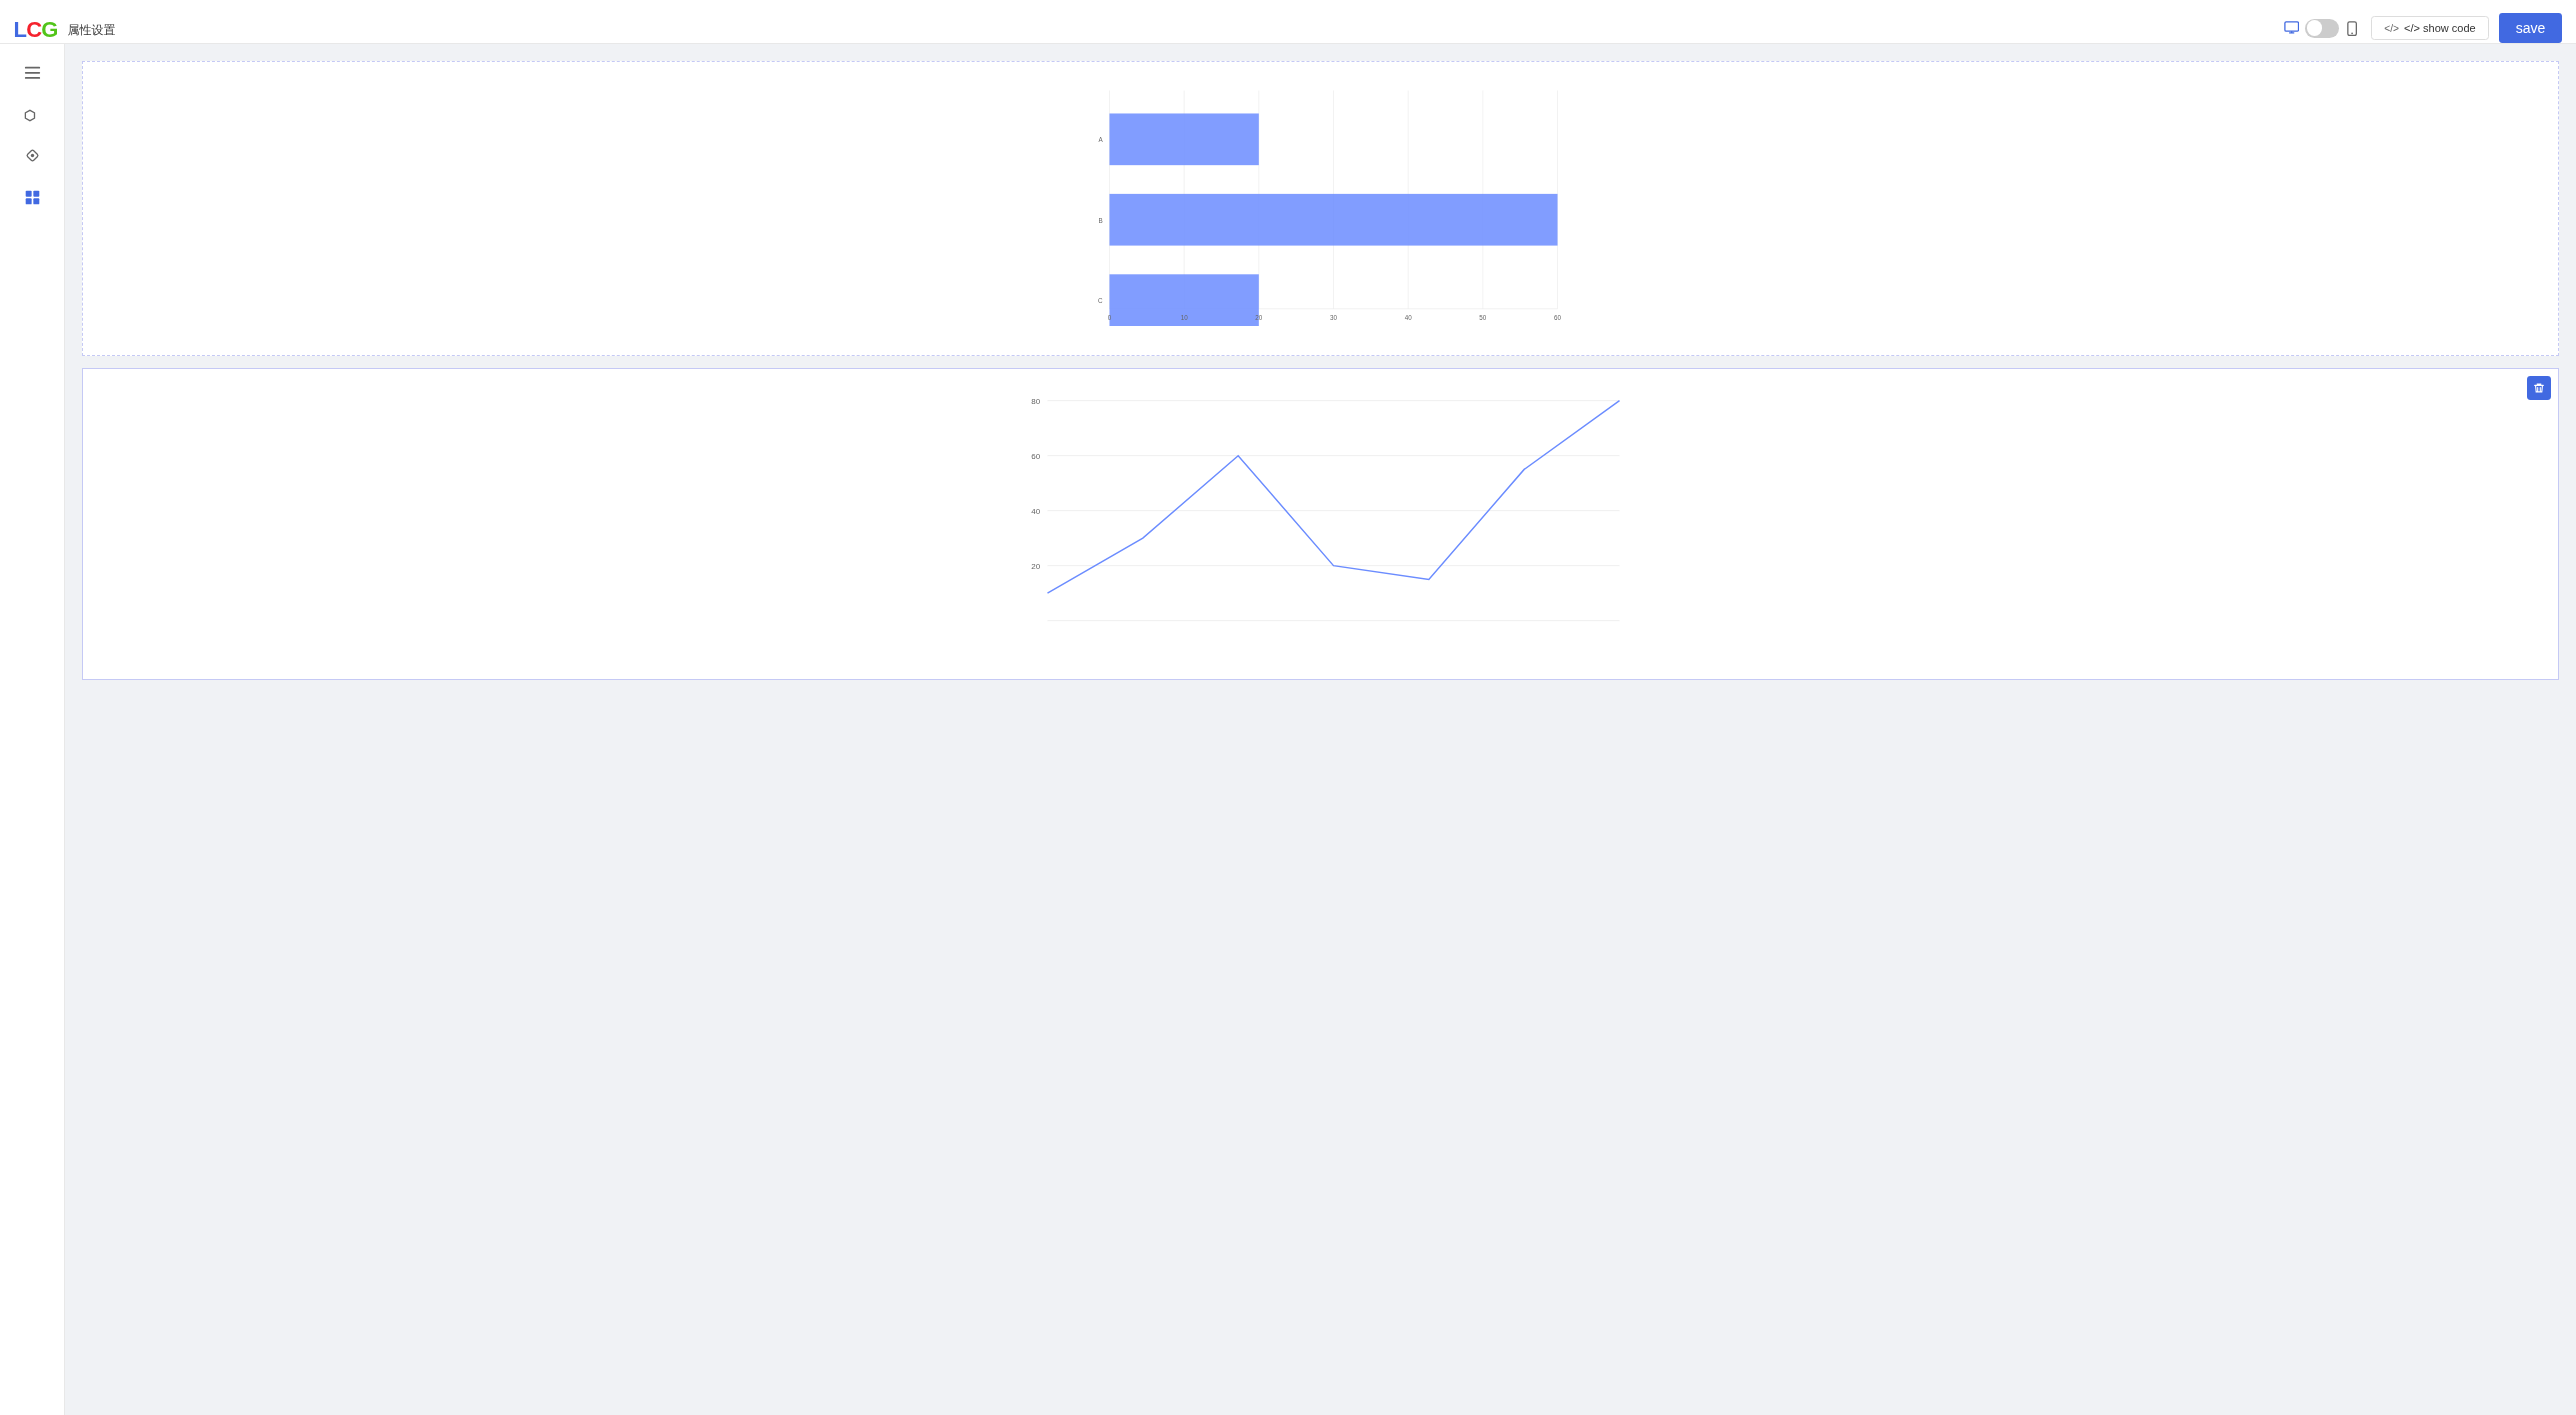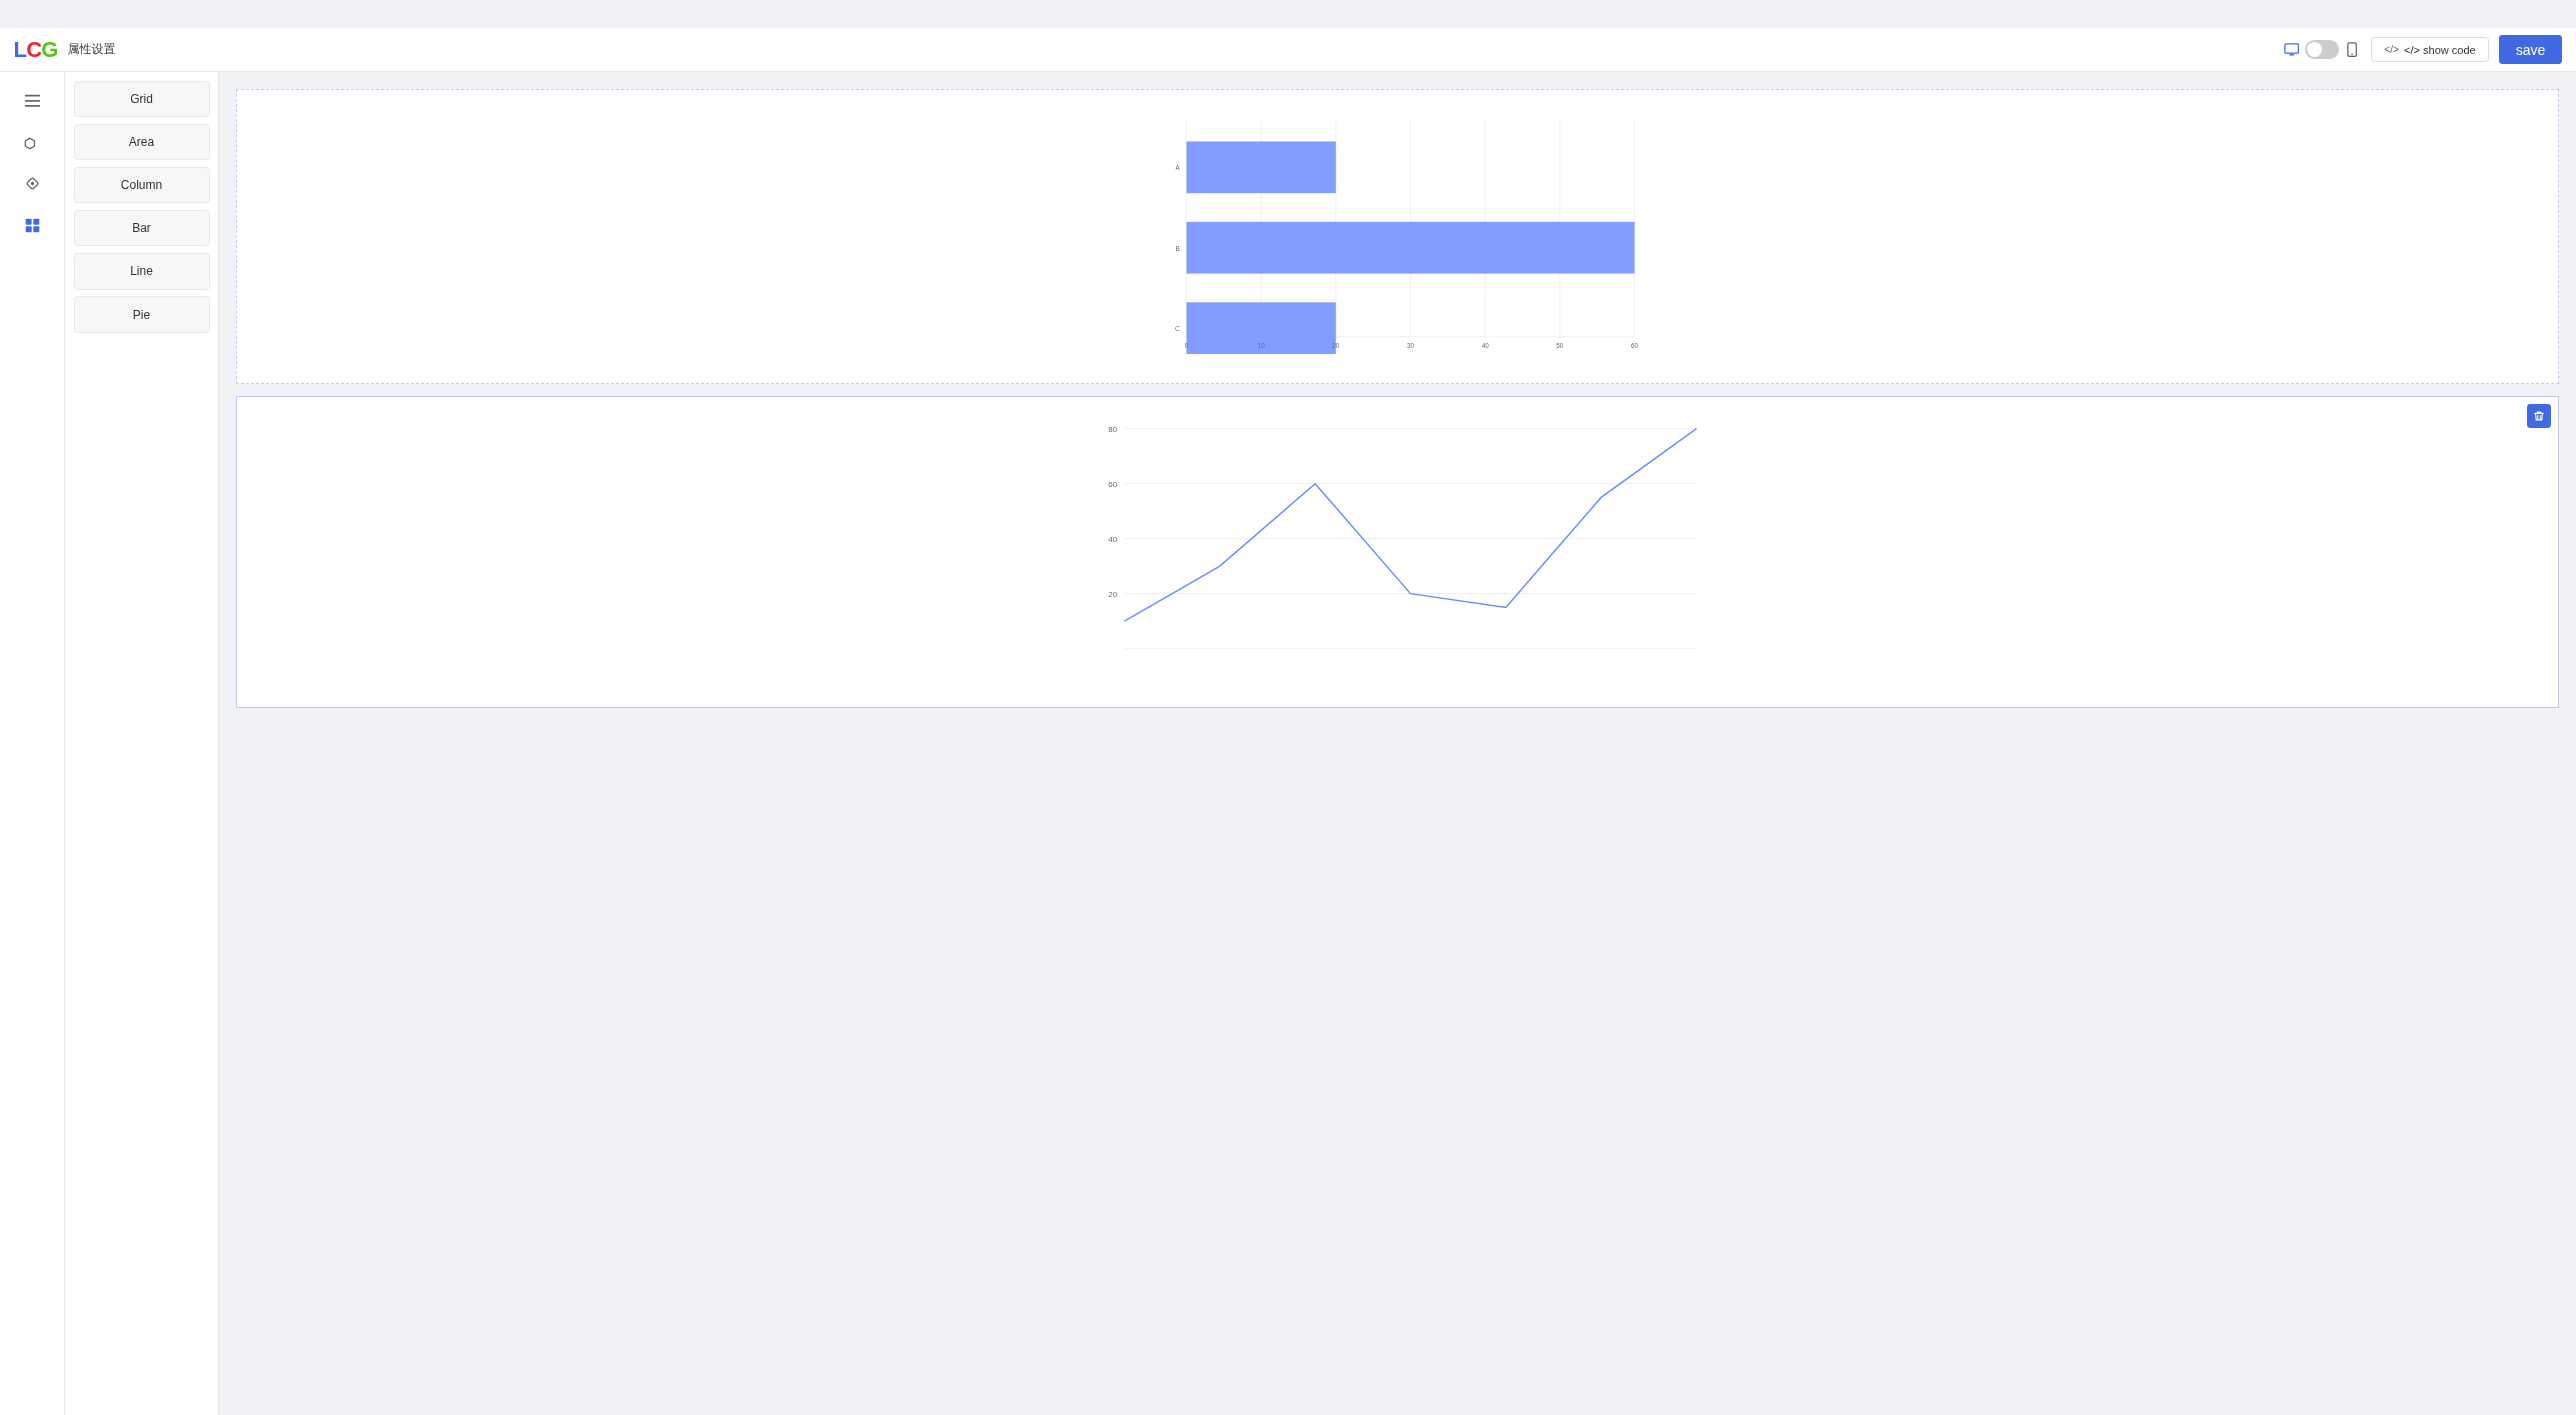--- a/index.html
+++ b/index.html
@@ -1,24 +1,23 @@
 <!DOCTYPE html>
 <html style="font-size:13.6px"><head>
   <meta charset="utf-8">
   <style>
     * { box-sizing: border-box; margin: 0; padding: 0; }
     body { font-family: 'PingFang SC', 'Microsoft YaHei', Arial, sans-serif; background: #f0f2f5; display: flex; flex-direction: column; height: 100vh; overflow: hidden; }
 
     
     .header {
-      display: flex; align-items: center; justify-content: space-between;
+      display: flex; align-items: flex-end; justify-content: space-between;
       background: #fff; height: 44px; padding: 0 13.6px;
       border-bottom: 0.9px solid #e8e8e8; z-index: 100;
       flex-shrink: 0;
-      margin-top: 28px;
     }
     .header-left { display: flex; align-items: center; gap: 6.8px; }
     .logo-lcg { font-size: 22px; font-weight: 700; letter-spacing: -0.9px; }
     .logo-l { color: #4169e1; }
     .logo-c { color: #f5222d; }
     .logo-g { color: #52c41a; }
     .logo-subtitle { font-size: 12px; color: #333; margin-left: 3.4px; }
     .header-right { display: flex; align-items: center; gap: 10.2px; }
     .device-toggle { display: flex; align-items: center; gap: 5.1px; }
     .device-icon { width: 17px; height: 17px; display: flex; align-items: center; justify-content: center; color: #666; cursor: pointer; }
@@ -183,28 +182,20 @@
     <div class="sidebar-icon active">
       <svg width="17" height="17" viewBox="0 0 20 20" fill="none">
         <rect x="2" y="2" width="7" height="7" rx="1" fill="#4169e1"></rect>
         <rect x="11" y="2" width="7" height="7" rx="1" fill="#4169e1"></rect>
         <rect x="2" y="11" width="7" height="7" rx="1" fill="#4169e1"></rect>
         <rect x="11" y="11" width="7" height="7" rx="1" fill="#4169e1"></rect>
       </svg>
     </div>
   </div>
 
-  <div class="component-panel">
-    <div class="component-item">Grid</div>
-    <div class="component-item">Area</div>
-    <div class="component-item">Column</div>
-    <div class="component-item">Bar</div>
-    <div class="component-item">Line</div>
-    <div class="component-item">Pie</div>
-  </div>
 
   <div class="canvas-area">
     <div class="canvas-content">
 
       <div class="chart-wrapper">
         <div class="bar-chart-container">
           <svg class="bar-chart-svg" viewBox="0 0 860 430" height="247">
 
             <line class="grid-line" x1="40" y1="20" x2="40" y2="400"></line>
             <line class="grid-line" x1="170" y1="20" x2="170" y2="400"></line>

